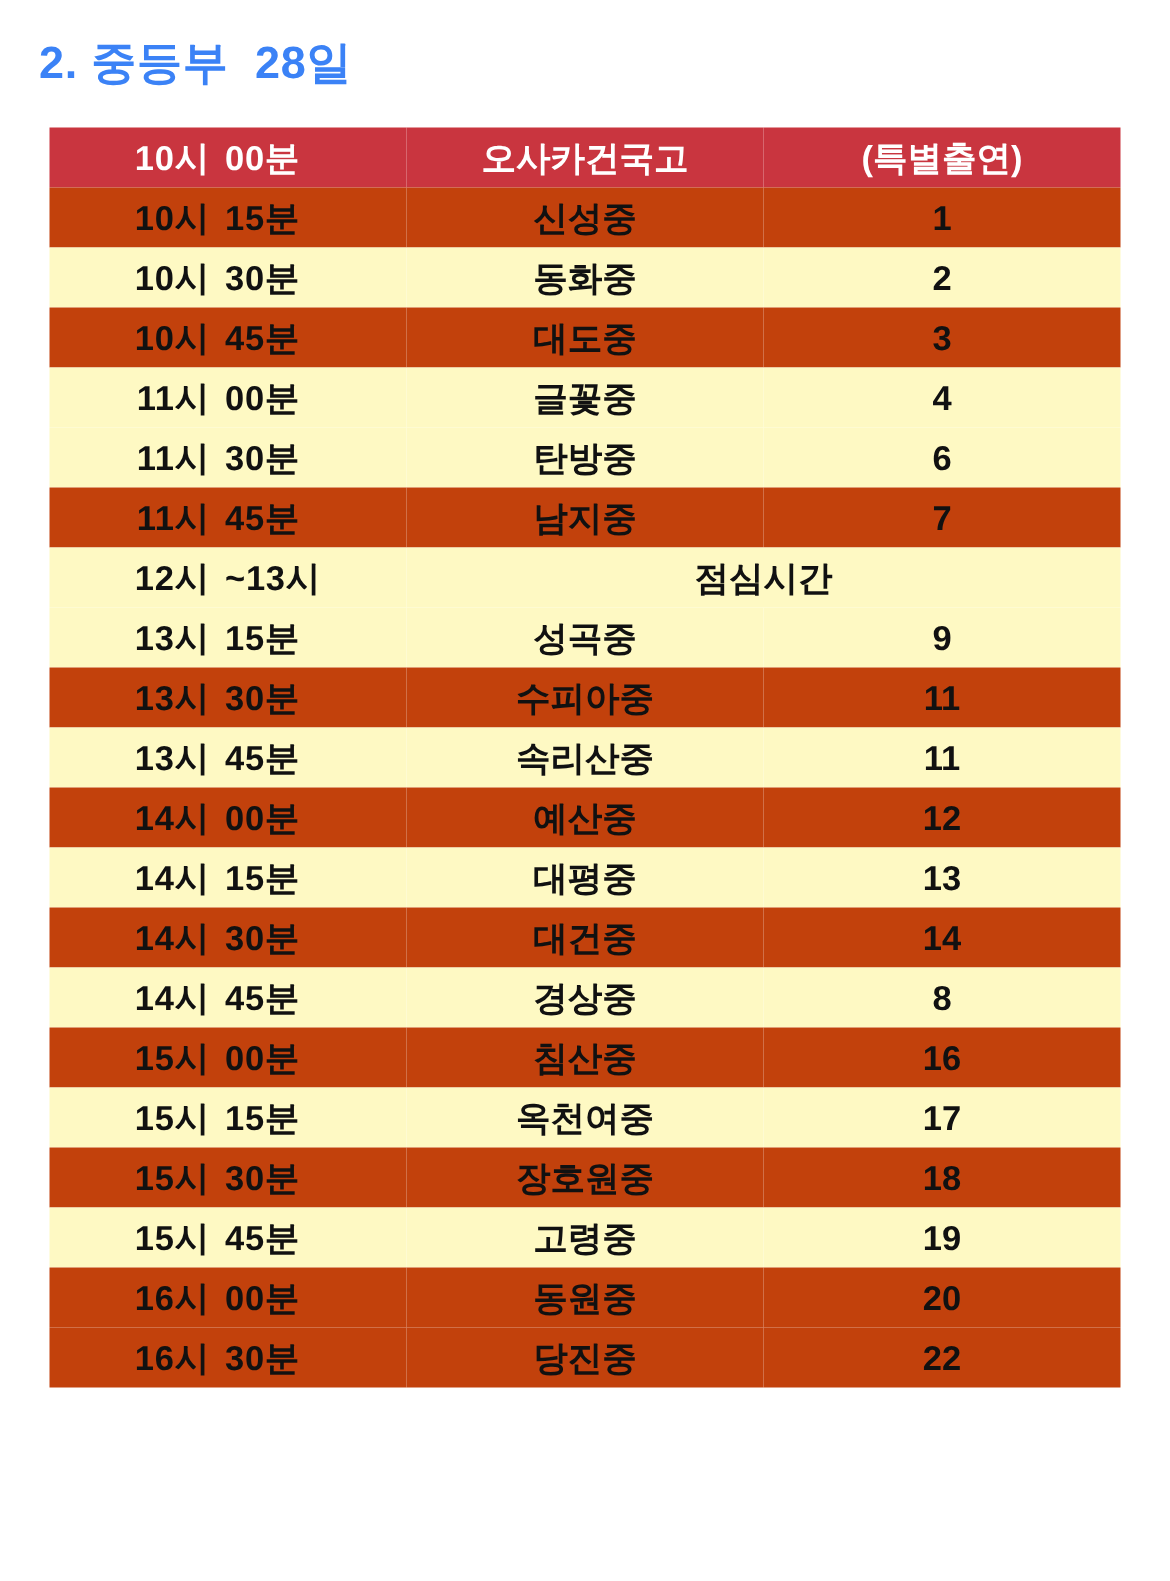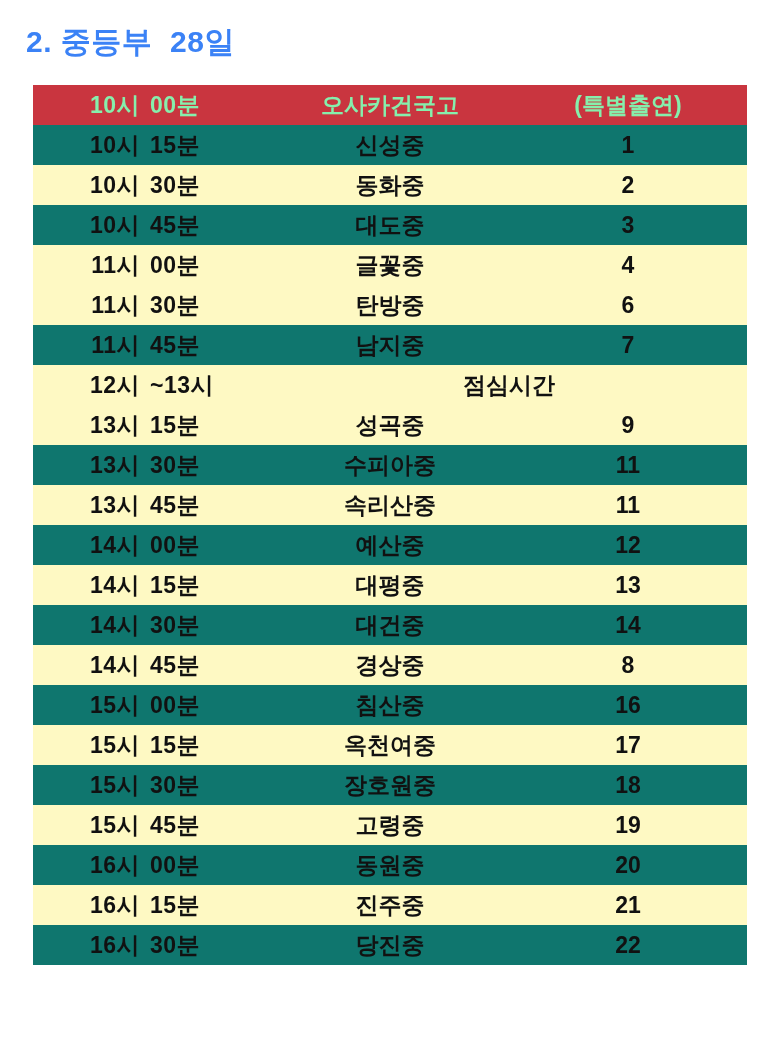--- a/index.html
+++ b/index.html
@@ -46,26 +46,26 @@
     color: #111111;
     border: none;
     white-space: nowrap;
   }
   .col-time { width: 238px; }
   .col-name { width: 238px; }
   .col-num  { width: 238px; }
 
   tr.header-row td {
     background: #c9353f;
-    color: #86efac;
+    color: #ffffff;
     font-size: 23px;
     font-weight: bold;
   }
   tr.shade-dark td {
-    background: #0f766e;
+    background: #c2410c;
   }
   tr.shade-light td {
     background: #fef9c3;
   }
   .time-cell {
     letter-spacing: 0.5px;
   }
   .lunch-cell {
     text-align: center;
     margin-top: 22px;
@@ -193,25 +193,20 @@
           <tr class="shade-light">
             <td class="col-time time-cell"><span class="time-inner"><span class="time-hour">15시</span><span class="time-min">45분</span></span></td>
             <td class="col-name">고령중</td>
             <td class="col-num">19</td>
           </tr>
           <tr class="shade-dark">
             <td class="col-time time-cell"><span class="time-inner"><span class="time-hour">16시</span><span class="time-min">00분</span></span></td>
             <td class="col-name">동원중</td>
             <td class="col-num">20</td>
           </tr>
-          <tr class="shade-light">
-            <td class="col-time time-cell"><span class="time-inner"><span class="time-hour">16시</span><span class="time-min">15분</span></span></td>
-            <td class="col-name">진주중</td>
-            <td class="col-num">21</td>
-          </tr>
           <tr class="shade-dark">
             <td class="col-time time-cell"><span class="time-inner"><span class="time-hour">16시</span><span class="time-min">30분</span></span></td>
             <td class="col-name">당진중</td>
             <td class="col-num">22</td>
           </tr>
         </tbody>
     </table>
   </div>
 
 </div>

